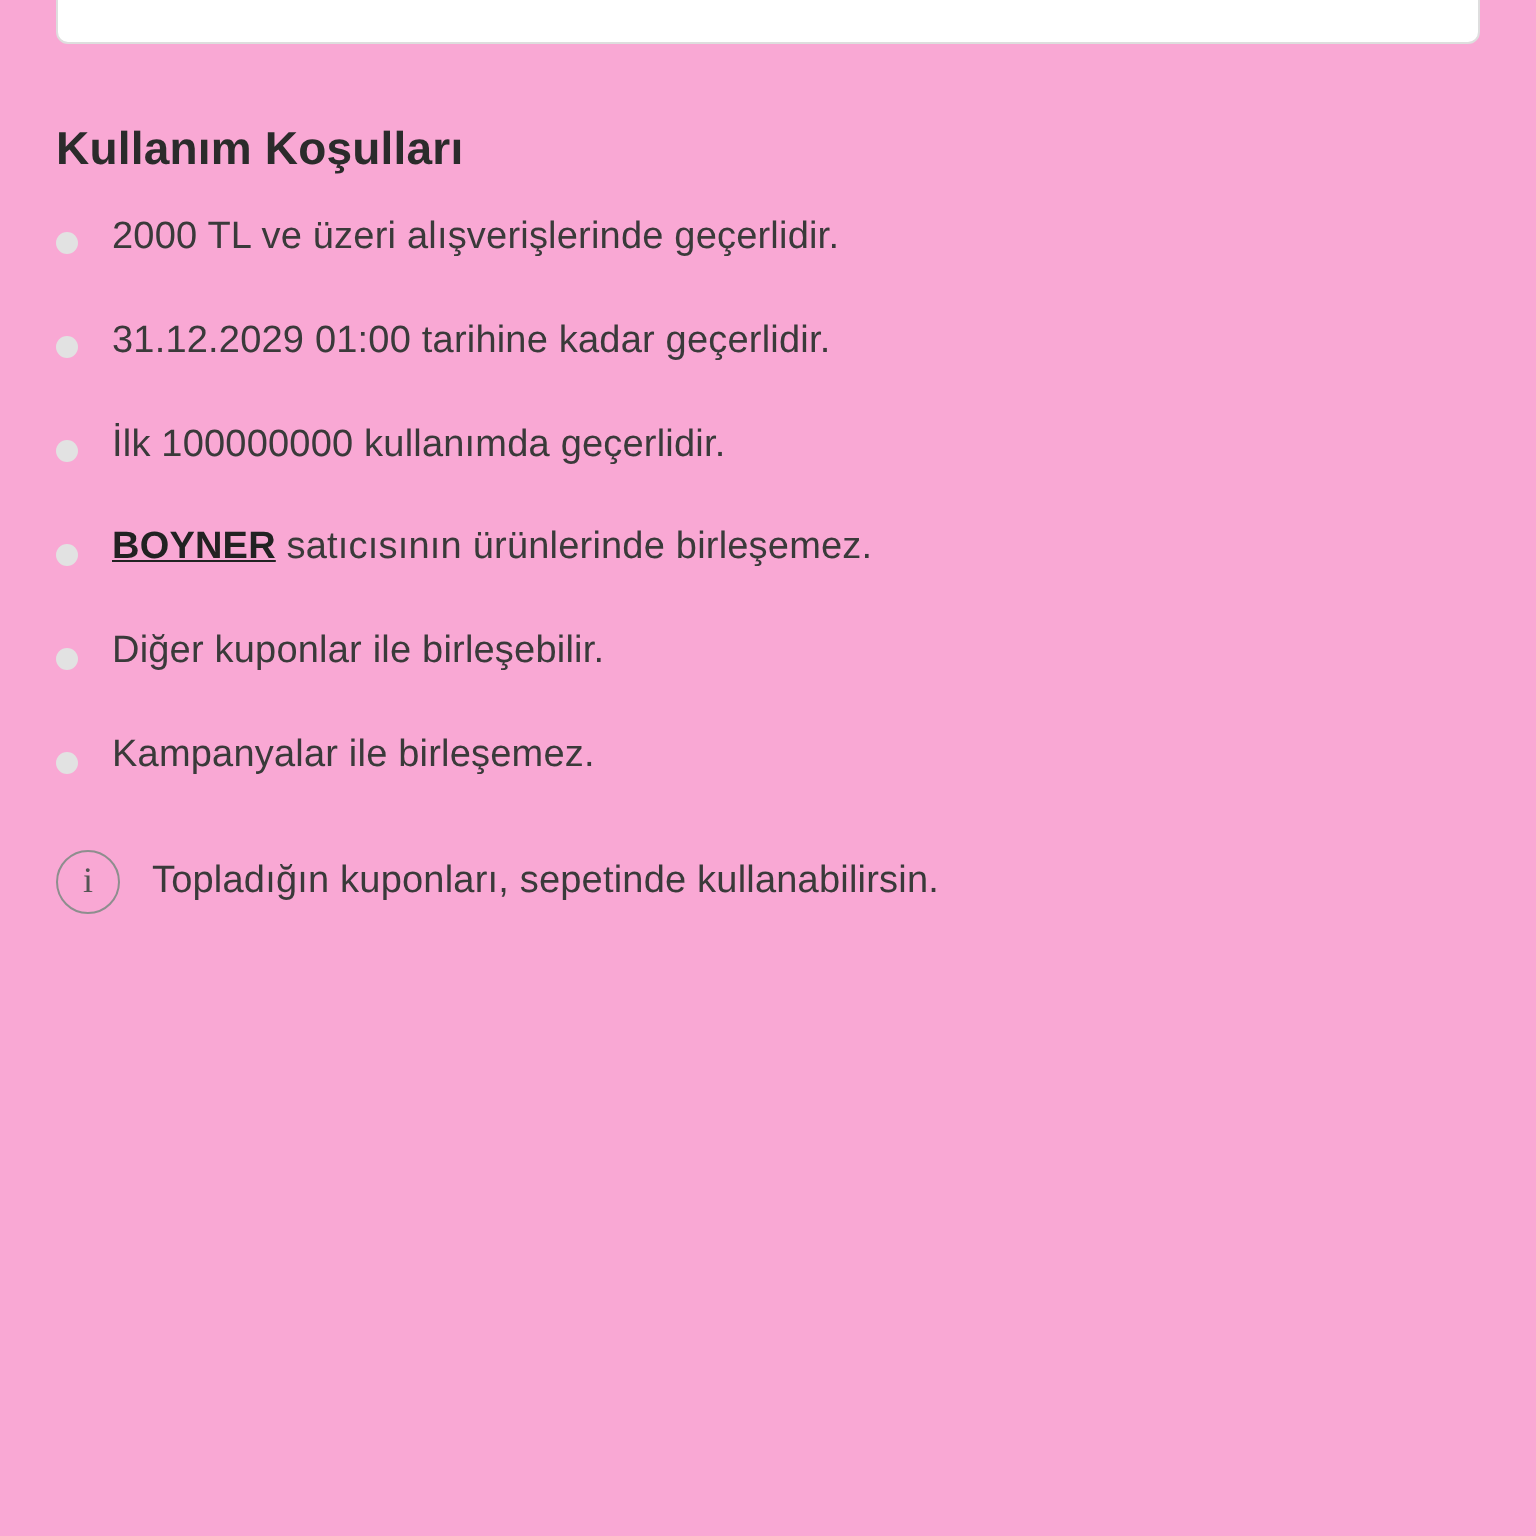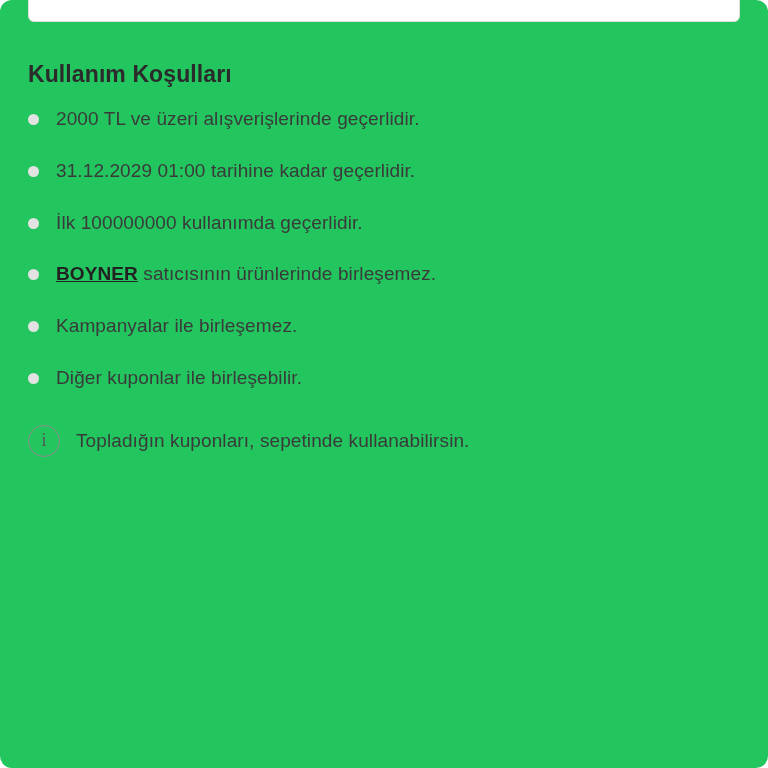--- a/index.html
+++ b/index.html
@@ -9,24 +9,23 @@
     height: 768px;
     background: #ffffff;
     font-family: "Liberation Sans", sans-serif;
     -webkit-font-smoothing: antialiased;
   }
 
   .page {
     position: relative;
     width: 768px;
     height: 768px;
-    background: #22c55e;
+    background: #f9a8d4;
     overflow: hidden;
     box-sizing: border-box;
-    border-radius: 12px;
   }
 
   
   .top-card {
     position: absolute;
     left: 28px;
     top: -40px;
     width: 712px;
     height: 62px;
     border: 1px solid #dedede;
@@ -54,21 +53,21 @@
   }
 
   .conditions {
     list-style: none;
     margin: 0;
     padding: 0;
   }
 
   .condition-item {
     display: flex;
-    align-items: flex-start;
+    align-items: center;
     margin: 0 0 30px 0;
     line-height: 1;
   }
 
   .bullet {
     width: 11px;
     height: 11px;
     min-width: 11px;
     border-radius: 50%;
     background: #e2e2e2;
@@ -146,26 +145,26 @@
       </li>
 
 
       <li class="condition-item">
         <span class="bullet"></span>
         <span class="condition-text"><span class="strong">BOYNER</span> <span>satıcısının ürünlerinde birleşemez.</span></span>
       </li>
 
       <li class="condition-item">
         <span class="bullet"></span>
-        <span class="condition-text">Kampanyalar ile birleşemez.</span>
+        <span class="condition-text">Diğer kuponlar ile birleşebilir.</span>
       </li>
 
       <li class="condition-item">
         <span class="bullet"></span>
-        <span class="condition-text">Diğer kuponlar ile birleşebilir.</span>
+        <span class="condition-text">Kampanyalar ile birleşemez.</span>
       </li>
 
     </ul>
 
     <div class="note">
       <span class="info-icon">i</span>
       <span class="note-text">Topladığın kuponları, sepetinde kullanabilirsin.</span>
     </div>
 
   </div>

